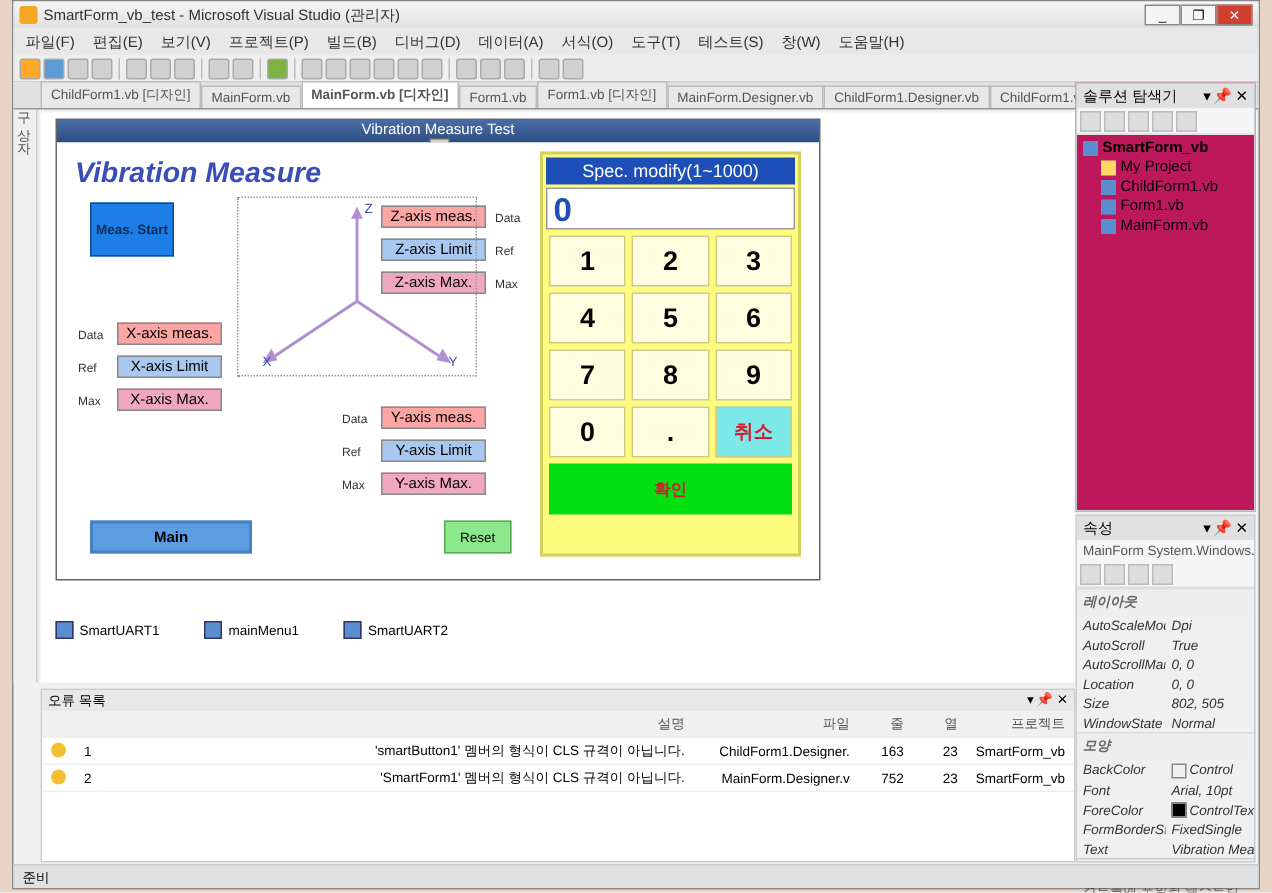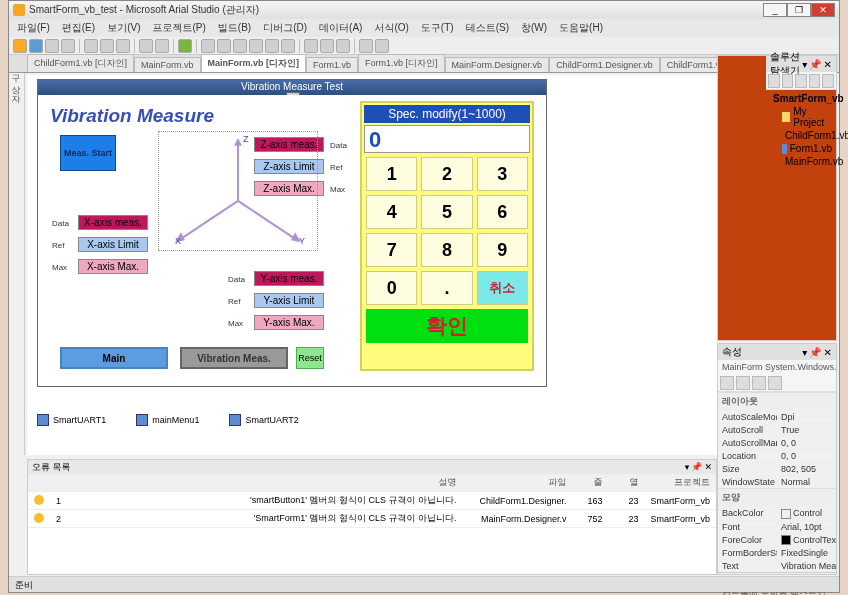--- a/index.html
+++ b/index.html
@@ -42,73 +42,73 @@
   .form-titlebar { height: 15px; background: linear-gradient(#4a6da8, #2d4e80); color: #fff; font-size: 10px; padding: 1px 4px; display: flex; align-items: center; flex-direction: column; }
   .form-title { flex: 1; }
   .form-titlebar .fbtn { width: 14px; height: 12px; background: #d0d0d0; border: 1px solid #666; font-size: 8px; text-align: center; line-height: 10px; margin-left: 1px; color: #000; }
   .form-body { position: relative; width: 100%; height: calc(100% - 16px); background: #fff; }
   
   .measure-title { position: absolute; left: 12px; top: 10px; font-size: 19px; font-weight: bold; color: #3a4eb8; font-style: italic; }
   
   .start-btn { position: absolute; left: 22px; top: 40px; width: 56px; height: 36px; background: #1e7ee8; border: 1px solid #0a4c94; font-size: 9px; font-weight: bold; color: #0a2c54; display: flex; align-items: center; justify-content: center; text-align: center; }
   .axis-label { position: absolute; font-size: 8px; color: #333; }
   .axis-box { width: 70px; height: 15px; font-size: 10px; text-align: center; line-height: 13px; border: 1px solid #888; }
-  .green-box { background: #be185d; }
+  .green-box { background: #fca5a5; }
   .blue-box { background: #a8c8f0; }
   .pink-box { background: #f0a8c0; }
   
   
   .graph { position: absolute; left: 120px; top: 36px; width: 160px; height: 120px; border: 1px dotted #999; }
   .graph-axis { position: absolute; font-size: 9px; color: #3a4eb8; }
   
   .main-btn { position: absolute; left: 22px; top: 252px; width: 108px; height: 22px; background: #5c9ce0; border: 2px solid #4682c4; font-size: 10px; font-weight: bold; display: flex; align-items: center; justify-content: center; }
   .vib-btn { position: absolute; left: 142px; top: 252px; width: 108px; height: 22px; background: #999; border: 2px solid #666; font-size: 10px; font-weight: bold; display: flex; align-items: center; justify-content: center; color: #333; }
-  .reset-btn { position: absolute; left: 258px; top: 252px; width: 28px; height: 22px; background: #8de88d; border: 1px solid #5a5; font-size: 9px; display: flex; align-items: center; justify-content: center; }
+  .reset-btn { position: absolute; left: 258px; top: 252px; width: 45px; height: 22px; background: #8de88d; border: 1px solid #5a5; font-size: 9px; display: flex; align-items: center; justify-content: center; }
   
   
   .keypad { position: absolute; left: 322px; top: 6px; width: 174px; height: 270px; background: #fffb7d; border: 2px solid #d4d060; }
   .keypad-header { margin: 2px; height: 18px; background: #1e4eb8; color: #fff; font-size: 12px; text-align: center; line-height: 18px; }
   .keypad-display { margin: 2px; height: 28px; background: #fff; border: 1px solid #999; font-size: 22px; font-weight: bold; color: #1e4eb8; padding: 0 4px; line-height: 28px; }
   .keypad-grid { display: grid; grid-template-columns: repeat(3, 1fr); gap: 4px; margin: 4px; }
   .key { height: 34px; background: #fffde0; border: 1px solid #cc8; font-size: 18px; font-weight: bold; display: flex; align-items: center; justify-content: center; }
   .key.cancel { background: #7de8e8; color: #d02030; font-size: 13px; }
-  .key-confirm { margin: 4px; height: 34px; background: #00e010; font-size: 21px; font-weight: bold; color: #d02030; display: flex; align-items: center; justify-content: center; }
+  .key-confirm { margin: 4px; height: 34px; background: #00e010; font-size: 11px; font-weight: bold; color: #d02030; display: flex; align-items: center; justify-content: center; }
   
   
   .comp-tray { position: absolute; left: 10px; top: 330px; width: 500px; height: 30px; display: flex; gap: 30px; align-items: center; font-size: 9px; }
   .comp-item { display: flex; align-items: center; gap: 4px; justify-content: center; }
   .comp-icon { width: 12px; height: 12px; background: #5a8ed0; border: 1px solid #336; }
   
   
-  .right-panel { position: absolute; right: 2px; top: 54px; width: 120px; height: 286px; background: #c2410c; border: 1px solid #ccc; font-size: 9px; padding-left: 48px; }
+  .right-panel { position: absolute; right: 2px; top: 54px; width: 120px; height: 286px; background: #be185d; border: 1px solid #ccc; font-size: 9px; }
   .panel-header { height: 16px; background: #e0e0e0; padding: 2px 4px; font-size: 10px; display: flex; align-items: center; }
   .panel-header .pclose { margin-left: auto; }
   .panel-toolbar { height: 18px; background: #f5f5f5; border-bottom: 1px solid #ddd; display: flex; align-items: center; gap: 2px; padding: 0 2px; }
   .panel-toolbar .pi { width: 14px; height: 14px; background: #ddd; border: 1px solid #bbb; }
   .tree { padding: 2px 4px; font-size: 10px; }
   .tree-item { padding: 1px 0; display: flex; align-items: center; gap: 3px; }
   .tree-item.lv1 { padding-left: 12px; }
   .tree-icon { width: 10px; height: 10px; background: #f5a623; }
   .tree-icon.vb { background: #5a8ed0; }
   .tree-icon.folder { background: #ffd966; }
   
   .props-panel { position: absolute; right: 2px; top: 342px; width: 120px; height: 232px; background: #f0f0f0; border: 1px solid #ccc; font-size: 9px; }
   .props-subtitle { padding: 2px 4px; font-size: 9px; background: #f5f5f5; color: #555; white-space: nowrap; overflow: hidden; }
-  .props-grid { font-size: 9px; }
+  .props-grid { font-size: 9px; font-style: italic; }
   .props-cat { background: #eee; padding: 2px 4px; font-weight: bold; color: #666; border-top: 1px solid #ddd; }
   .props-row { display: flex; border-top: 1px solid #eee; }
   .props-k { width: 50%; padding: 1px 4px; color: #333; overflow: hidden; white-space: nowrap; }
   .props-v { width: 50%; padding: 1px 4px; color: #333; overflow: hidden; white-space: nowrap; }
   .props-v .sw { width: 10px; height: 10px; display: inline-block; border: 1px solid #888; vertical-align: middle; margin-right: 2px; }
   .props-desc { padding: 4px; border-top: 1px solid #ccc; font-size: 9px; color: #555; }
   .props-desc b { display: block; }
   
   
   .error-panel { position: absolute; left: 18px; top: 458px; width: 690px; height: 116px; background: #fff; border: 1px solid #ccc; font-size: 9px; }
-  .error-header { height: 14px; background: #e8e8e8; padding: 1px 4px; display: flex; align-items: center; }
+  .error-header { height: 14px; background: #e8e8e8; padding: 1px 4px; display: flex; }
   .error-tabs { display: flex; gap: 0; border-bottom: 1px solid #ccc; }
   .error-tab { padding: 2px 6px; border: 1px solid #ccc; background: #f5f5f5; display: flex; align-items: center; gap: 3px; }
   .err-icon { width: 10px; height: 10px; border-radius: 5px; }
   .err-icon.err { background: #d04030; }
   .err-icon.warn { background: #f5c030; }
   .err-icon.info { background: #5a8ed0; }
   .error-table { width: 100%; font-size: 9px; border-collapse: collapse; }
   .error-table th, .error-table td { text-align: right; padding: 2px 6px; border-bottom: 1px solid #eee; }
   .error-table th { background: #f0f0f0; font-weight: normal; color: #555; }
   
@@ -116,21 +116,21 @@
   
   svg.axes { width: 100%; height: 100%; }
 </style>
 </head>
 <body>
 
 <div class="vs-window">
 
   <div class="vs-titlebar">
     <span class="vs-titlebar-icon"></span>
-    <span class="vs-title">SmartForm_vb_test - Microsoft Arial Studio (관리자)</span>
+    <span class="vs-title">SmartForm_vb_test - Microsoft Visual Studio (관리자)</span>
     <div class="win-btns">
       <div class="win-btn">_</div>
       <div class="win-btn">❐</div>
       <div class="win-btn win-close">✕</div>
     </div>
   </div>
 
   <div class="vs-menubar">
     <span>파일(F)</span>
     <span>편집(E)</span>
@@ -235,21 +235,20 @@
             <polygon points="16,112 26,110 22,102" fill="#b090d0"></polygon>
             <line x1="80" y1="70" x2="140" y2="110" stroke="#b090d0" stroke-width="2"></line>
             <polygon points="144,112 134,110 138,102" fill="#b090d0"></polygon>
           </svg>
           <span class="graph-axis" style="left:84px; top:2px;">Z</span>
           <span class="graph-axis" style="left:16px; top:104px;">X</span>
           <span class="graph-axis" style="left:140px; top:104px;">Y</span>
         </div>
 
         <div class="main-btn">Main</div>
-        <div class="vib-btn">Vibration Meas.</div>
         <div class="reset-btn">Reset</div>
 
         <div class="keypad">
           <div class="keypad-header">Spec. modify(1~1000)</div>
           <div class="keypad-display">0</div>
           <div class="keypad-grid">
             <div class="key">1</div>
             <div class="key">2</div>
             <div class="key">3</div>
             <div class="key">4</div>

